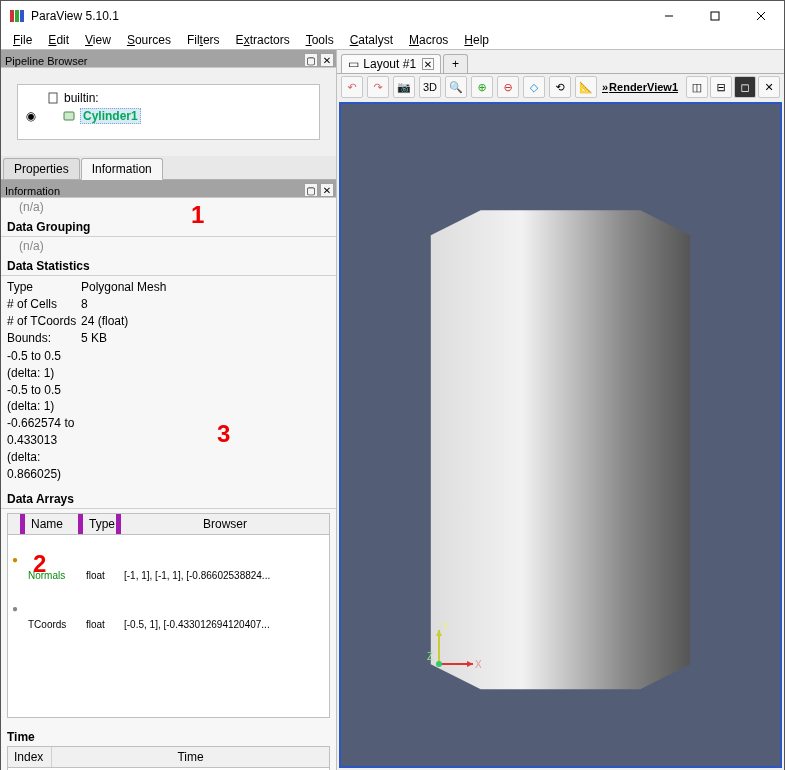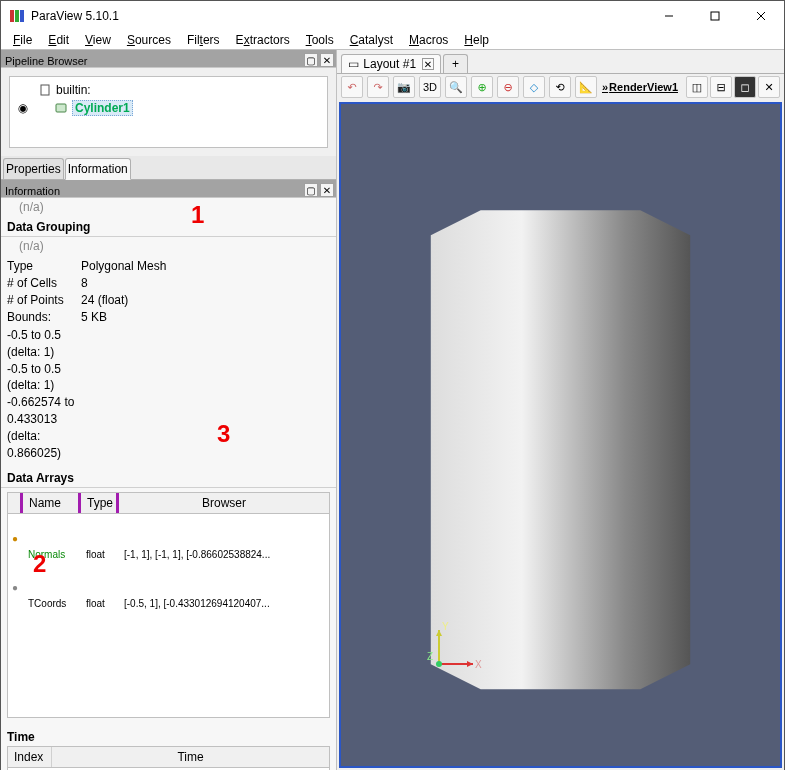--- a/index.html
+++ b/index.html
@@ -21,44 +21,44 @@
   .mainrow { flex: 1; display: flex; border-top: 1px solid #c0c0c0; }
   .leftpane { width: 336px; display: flex; flex-direction: column; border-right: 1px solid #c0c0c0; background: #f0f0f0; }
   .rightpane { flex: 1; display: flex; flex-direction: column; background: #f0f0f0; position: relative; }
 
   
   .docktitle { display: flex; align-items: flex-end; background: #a3a3a3; height: 18px; font-size: 11px; padding-left: 4px; border-bottom: 1px solid #c8c8c8; }
   .docktitle .spacer { flex: 1; }
   .docktitle .dockbtn { width: 14px; height: 14px; margin-right: 2px; font-size: 10px; display: flex; align-items: center; justify-content: center; border: 1px solid #a0a0a0; background: #f4f4f4; cursor: default; }
 
   
-  .pipearea { background: #fff; height: 72px; border: 1px solid #c0c0c0; margin: 8px; padding: 4px; }
+  .pipearea { background: #fff; height: 56px; border: 1px solid #c0c0c0; margin: 16px; padding: 4px; }
   .treerow { display: flex; align-items: center; height: 18px; padding-left: 24px; font-size: 12px; }
   .treerow .eye { width: 14px; display: inline-block; margin-left: -22px; margin-right: 8px; text-align: center; }
   .treerow .nodeicon { width: 14px; height: 14px; display: inline-flex; margin-right: 4px; align-items: center; justify-content: center; }
   .treerow.selected .label { background: #d9eaf7; border: 1px dotted #7aa7d7; padding: 0 2px; font-weight: bold; color: #0a5; }
   .treerow .indent { width: 16px; display: inline-block; }
 
   
   .tabs { display: flex; border-bottom: 1px solid #b0b0b0; background: #e8e8e8; padding-top: 2px; position: relative; }
-  .tab { padding: 3px 2px; border: 1px solid #b0b0b0; border-bottom: none; background: #e0e0e0; margin-right: -1px; margin-left: 2px; font-size: 12px; border-top-left-radius: 3px; border-top-right-radius: 3px; cursor: default; }
+  .tab { padding: 3px 10px; border: 1px solid #b0b0b0; border-bottom: none; background: #e0e0e0; margin-right: -1px; margin-left: 2px; font-size: 12px; border-top-left-radius: 3px; border-top-right-radius: 3px; cursor: default; }
   .tab.active { background: #f7f7f7; position: relative; z-index: 2; border-bottom: 1px solid #f7f7f7; margin-bottom: -1px; }
 
   
   .infobody { flex: 1; overflow: auto; background: #f7f7f7; display: flex; flex-direction: column; }
   .section-title { font-weight: bold; padding: 4px 6px 2px; font-size: 12px; border-bottom: 1px solid #d0d0d0; }
   .section-sub { padding: 2px 18px; color: #888; font-size: 12px; }
   .stats { display: grid; grid-template-columns: 74px 1fr; row-gap: 3px; padding: 4px 6px 6px 6px; font-size: 12px; }
   .stats .lbl { }
   .stats .val { }
   .bounds-multi { line-height: 1.4; }
 
   .arrays { margin: 4px 6px; border: 1px solid #c0c0c0; background: #fff; flex: 1; display: flex; flex-direction: column; min-height: 180px; }
   .arrays .hdrrow { display: flex; background: #f0f0f0; border-bottom: 1px solid #c0c0c0; }
-  .arrays .hdrrow .hc { padding: 3px 6px; border-right: 3px solid #a21caf; font-size: 12px; }
+  .arrays .hdrrow .hc { padding: 3px 6px; border-right: 5px solid #a21caf; font-size: 12px; }
   .arrays .hdrrow .hc:last-child { border-right: none; flex: 1; text-align: center; }
   .arrays .datarow { display: flex; padding: 2px 0; align-items: center; }
   .arrays .datarow .dot { width: 14px; text-align: center; font-size: 10px; }
   .arrays .datarow .c { padding: 1px 6px; font-size: 10px; overflow: hidden; white-space: nowrap; text-overflow: ellipsis; margin-top: 32px; }
   .arrays .col-name { width: 58px; }
   .arrays .col-type { width: 38px; }
   .arrays .col-range { flex: 1; }
 
   .timesection { margin: 4px 6px 6px; }
   .timetable { border: 1px solid #c0c0c0; background: #fff; height: 42px; }
@@ -178,26 +178,27 @@
         <span class="dockbtn">▢</span>
         <span class="dockbtn">✕</span>
       </div>
 
       <div class="infobody">
         <div class="section-sub">(n/a)</div>
 
         <div class="section-title">Data Grouping</div>
         <div class="section-sub">(n/a)</div>
 
+        <div class="section-title">Data Statistics</div>
         <div class="stats">
           <div class="lbl">Type</div>
           <div class="val">Polygonal Mesh</div>
           <div class="lbl"># of Cells</div>
           <div class="val">8</div>
-          <div class="lbl"># of Points</div>
+          <div class="lbl"># of TCoords</div>
           <div class="val">24 (float)</div>
           <div class="lbl">Bounds:</div>
           <div class="val">5 KB</div>
           <div class="val bounds-multi">
             <div>-0.5 to 0.5 (delta: 1)</div>
             <div>-0.5 to 0.5 (delta: 1)</div>
             <div>-0.662574 to 0.433013 (delta: 0.866025)</div>
           </div>
         </div>
 

